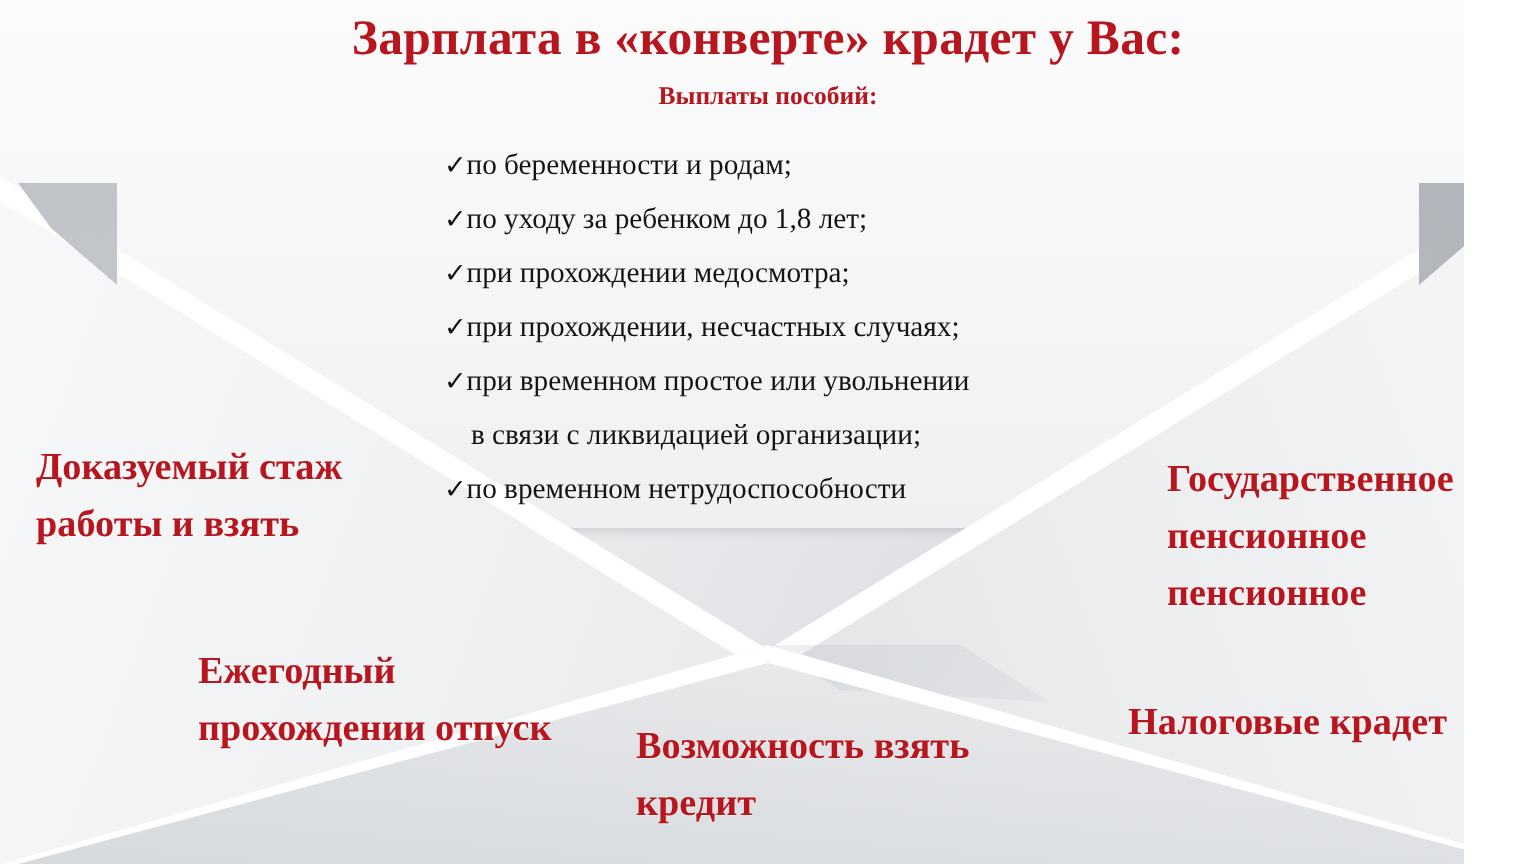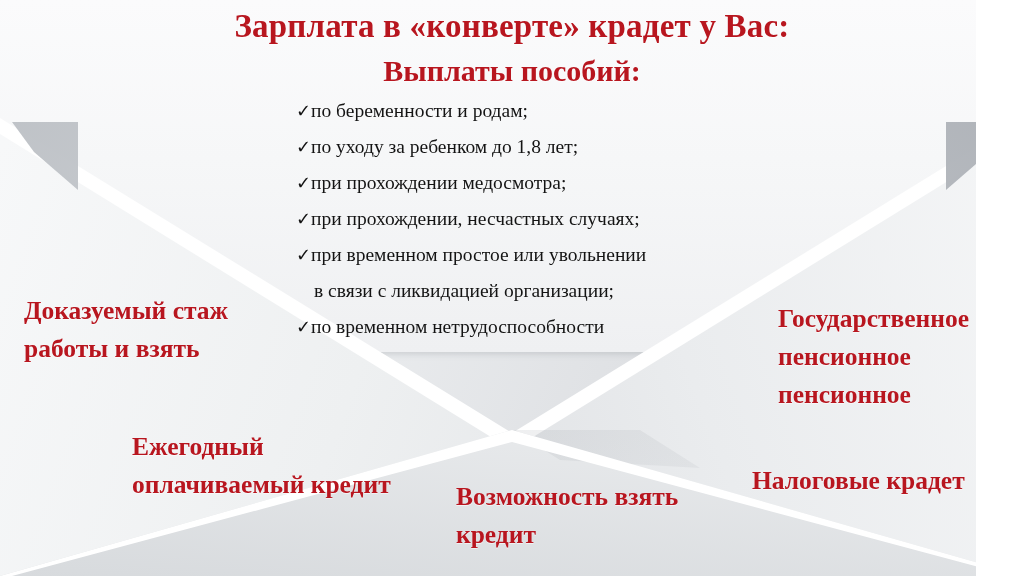--- a/index.html
+++ b/index.html
@@ -114,21 +114,21 @@
     left: 0; top: 8px; width: 1024px;
     text-align: center;
     font-size: 33px;
     letter-spacing: .2px;
     line-height: 1.12;
   }
   #subtitle {
     position: absolute;
     left: 0; top: 54px; width: 1024px;
     text-align: center;
-    font-size: 30px;
+    font-size: 17px;
   }
 
   #bullets {
     position: absolute;
     left: 296px; top: 93px;
     width: 460px;
     color: #141414;
     font-size: 19.5px;
     line-height: 36px;
   }
@@ -144,21 +144,21 @@
   .cont-indent { padding-left: 18px; }
 
   .corner {
     position: absolute;
     font-size: 25.5px;
     line-height: 38px;
   }
   #corner-tl  { left: 24px;  top: 292px; width: 270px; }
   #corner-tr  { left: 778px; top: 300px; width: 246px; }
   #corner-bl  { left: 132px; top: 428px; width: 260px; }
-  #corner-bc  { left: 424px; top: 478px; width: 250px; margin-left: 32px; }
+  #corner-bc  { left: 424px; top: 478px; width: 250px; }
   #corner-br  { left: 752px; top: 462px; width: 230px; }
 </style>
 </head>
 <body>
 
 <div id="stage">
 
   <div class="layer" id="env-back"></div>
   <div class="layer" id="letter"></div>
 
@@ -182,17 +182,17 @@
       <div class="bullet-row"><span class="check">✓</span><span>по уходу за ребенком до 1,8 лет;</span></div>
       <div class="bullet-row"><span class="check">✓</span><span>при прохождении медосмотра;</span></div>
       <div class="bullet-row"><span class="check">✓</span><span>при прохождении, несчастных случаях;</span></div>
       <div class="bullet-row"><span class="check">✓</span><span>при временном простое или увольнении</span></div>
       <div class="bullet-row cont-indent">в связи с ликвидацией организации;</div>
       <div class="bullet-row"><span class="check">✓</span><span>по временном нетрудоспособности</span></div>
     </div>
 
   <div class="corner red" id="corner-tl">Доказуемый стаж работы и взять</div>
   <div class="corner red" id="corner-tr">Государственное пенсионное пенсионное</div>
-  <div class="corner red" id="corner-bl">Ежегодный оплачиваемый кредит</div>
+  <div class="corner red" id="corner-bl">Ежегодный прохождении отпуск</div>
   <div class="corner red" id="corner-bc">Возможность взять кредит</div>
   <div class="corner red" id="corner-br">Налоговые крадет</div>
 
 </div>
 
 </body></html>

